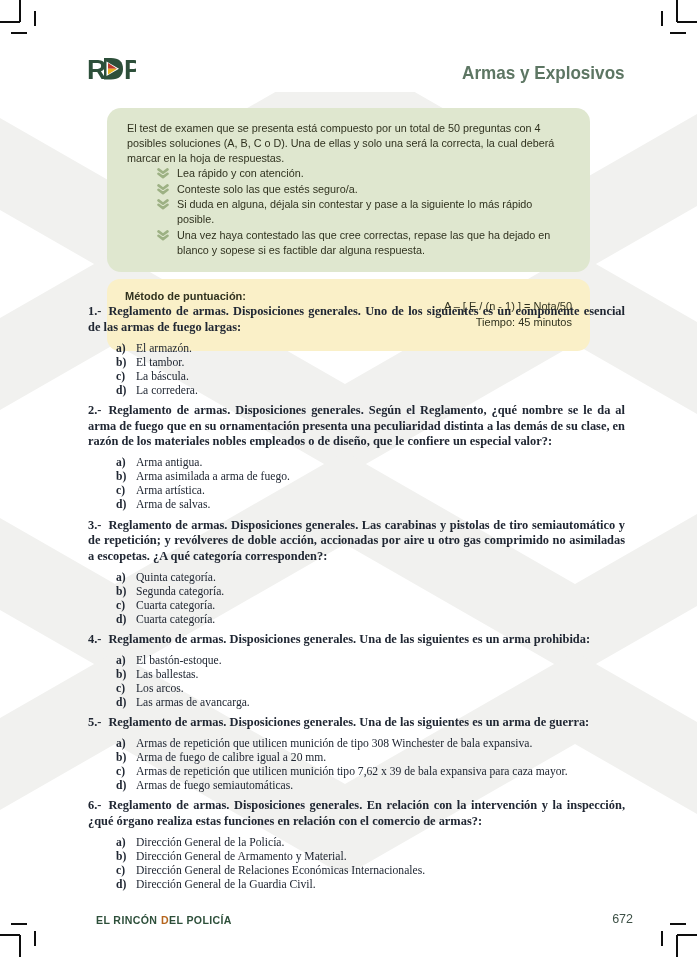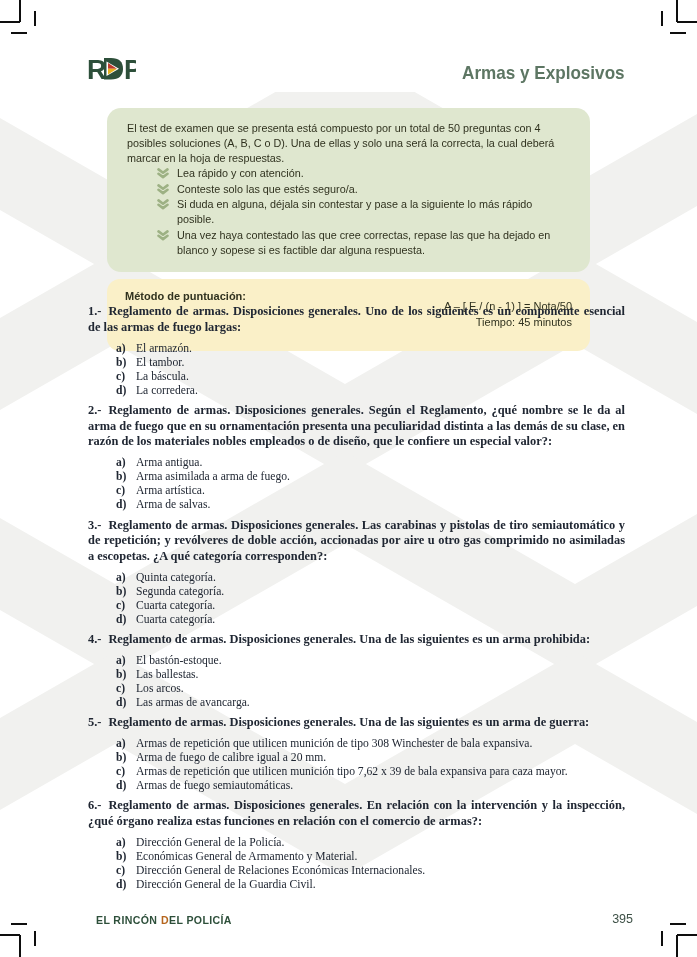--- a/index.html
+++ b/index.html
@@ -295,36 +295,36 @@
   <article class="question">
     <p class="q-head"><span class="q-num">6.-</span><span class="q-text">Reglamento de armas. Disposiciones generales. En relación con la intervención y la inspección, ¿qué órgano realiza estas funciones en relación con el comercio de armas?:</span></p>
     <div class="opts">
   <div class="opt">
     <span class="opt-letter">a)</span>
     <span class="opt-text">Dirección General de la Policía.</span>
   </div>
 
   <div class="opt">
     <span class="opt-letter">b)</span>
-    <span class="opt-text">Económicas General de Armamento y Material.</span>
+    <span class="opt-text">Dirección General de Armamento y Material.</span>
   </div>
 
   <div class="opt">
     <span class="opt-letter">c)</span>
     <span class="opt-text">Dirección General de Relaciones Económicas Internacionales.</span>
   </div>
 
   <div class="opt">
     <span class="opt-letter">d)</span>
     <span class="opt-text">Dirección General de la Guardia Civil.</span>
   </div>
 </div>
   </article>
 </section>
 
   <footer class="layer footer">
     <div class="brand">
       <span>EL RINCÓN</span><span class="brand-d">D</span><span>EL POLICÍA</span>
     </div>
-    <div class="pageno">395</div>
+    <div class="pageno">672</div>
   </footer>
 
 </div>
 
 </body></html>

